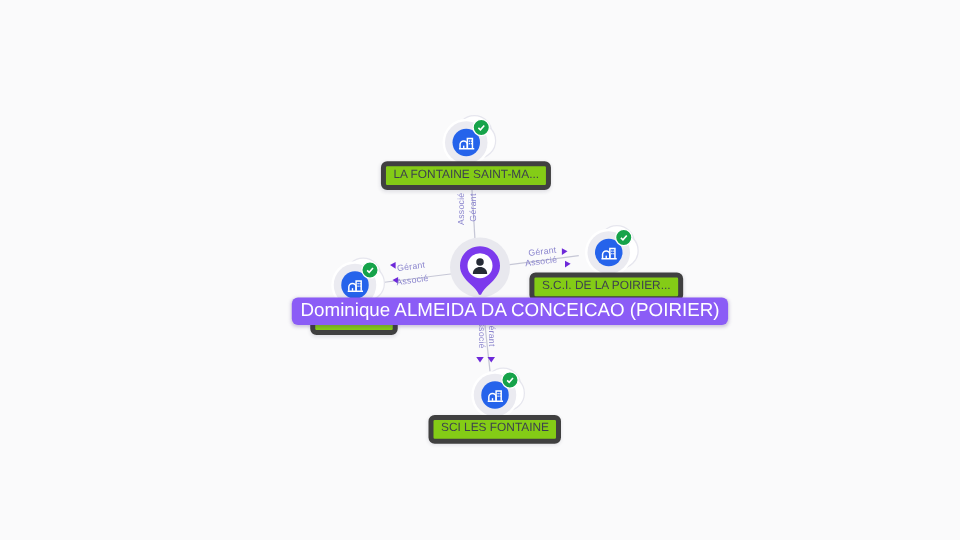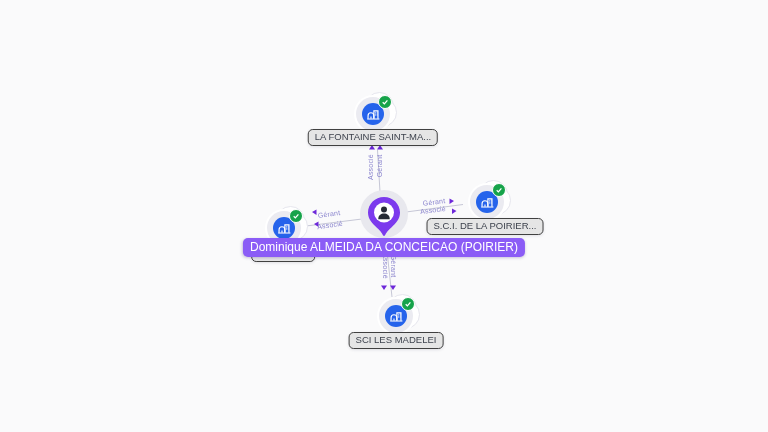--- a/index.html
+++ b/index.html
@@ -52,41 +52,42 @@
     border-radius: 50%;
     background: #16a34a;
     border: 1.5px solid #ffffff;
     box-sizing: border-box;
     display: flex; align-items: center; justify-content: center;
   }
   
   .co-label {
     position: absolute;
     transform: translateX(-50%);
-    background: #e5e5e5;
-    border: 1px solid #404040;
+    background: #84cc16;
+    border: 4px solid #404040;
     border-radius: 5px;
     box-shadow: 0 1px 3px rgba(40,40,70,.12);
     padding: 2px 6px 2.5px;
     font-size: 9.5px;
     color: #3d424d;
     white-space: nowrap;
     line-height: 1.1;
   }
   .person-label {
     position: absolute;
     transform: translateX(-50%);
     background: #8b5cf6;
     border-radius: 5px;
     box-shadow: 0 1px 3px rgba(60,30,120,.25);
     padding: 2.5px 7px 3px;
-    font-size: 12px;
+    font-size: 15px;
     color: #ffffff;
     white-space: nowrap;
     line-height: 1.1;
+    margin-left: 24px;
   }
   
   .person-halo {
     position: absolute;
     left: 360px; top: 190px;
     width: 48px; height: 48px;
     border-radius: 50%;
     background: #e8e8ee;
   }
   .person-pin {
@@ -229,21 +230,21 @@
           <path d="M2 20.6h21" stroke="#fff" stroke-width="1.8"></path>
         </svg>
       </div>
       <div class="badge">
         <svg width="8" height="8" viewBox="0 0 15 15">
             <polyline points="3.2,8 6.3,11 12,4.5" stroke="#fff" stroke-width="2.4" fill="none"></polyline>
           </svg>
       </div>
     </div>
   </div>
-  <div class="co-label" style="left:396px; top:332px;">SCI LES MADELEI</div>
+  <div class="co-label" style="left:396px; top:332px;">SCI LES FONTAINE</div>
 
   <div class="person-halo"></div>
   <div class="person-pin">
     <svg width="34" height="42" viewBox="0 0 34 42">
       <path d="M17 1C8 1 1 8 1 16.6 1 23 5 27.3 9.6 31.5c2.6 2.4 5.4 4.9 6.6 8.3h1.6c1.2-3.4 4-5.9 6.6-8.3C29 27.3 33 23 33 16.6 33 8 26 1 17 1z" fill="#7c3aed"></path>
       <circle cx="17" cy="16.5" r="10" fill="#ffffff"></circle>
       <circle cx="17" cy="13.6" r="3" fill="#262b36"></circle>
       <path d="M11.3 22.6c0-3.1 2.6-5.1 5.7-5.1s5.7 2 5.7 5.1v.6H11.3z" fill="#262b36"></path>
     </svg>
   </div>

